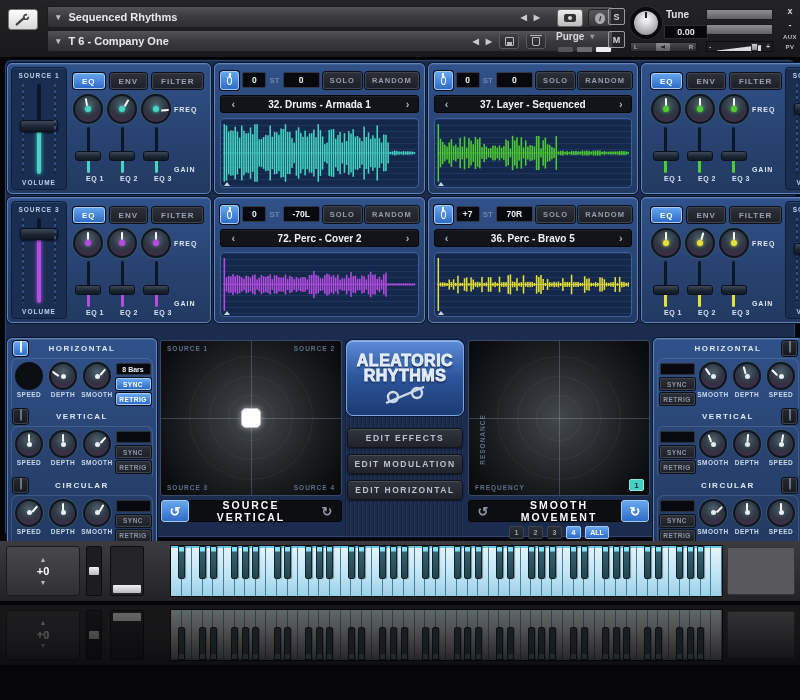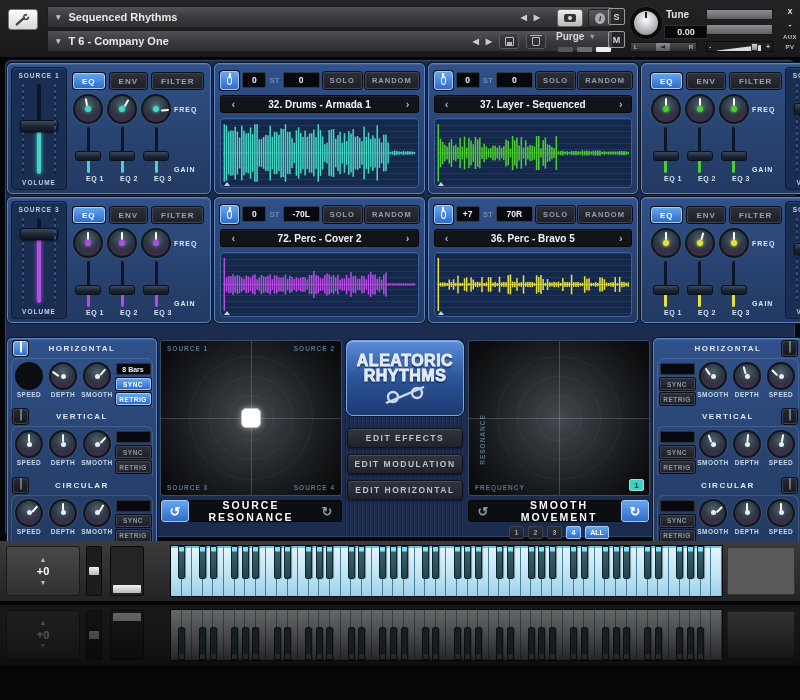--- a/index.html
+++ b/index.html
@@ -1080,21 +1080,21 @@
           <span class="corner br">SOURCE 4</span>
           <i class="cv"></i>
             <i class="ch"></i>
           <i class="ring r1"></i>
             <i class="ring r2"></i>
             <i class="ring r3"></i>
           <i class="padhandle"></i>
         </div>
         <div class="mvbar">
           <button class="loopbtn on">↺</button>
-          <span class="mvbartitle">SOURCE RESONANCE</span>
+          <span class="mvbartitle">SOURCE VERTICAL</span>
           <button class="loopbtn">↻</button>
         </div>
       </div>
 
       <div class="ccol">
         <div class="logo">
           <div class="logoline">ALEATORIC</div>
           <div class="logoline">RHYTHMS</div>
           <svg class="logosym" width="44" height="18" viewBox="0 0 44 18">
             <circle cx="10" cy="11" r="5" fill="none" stroke="#cfd9e8" stroke-width="2.4"></circle>

